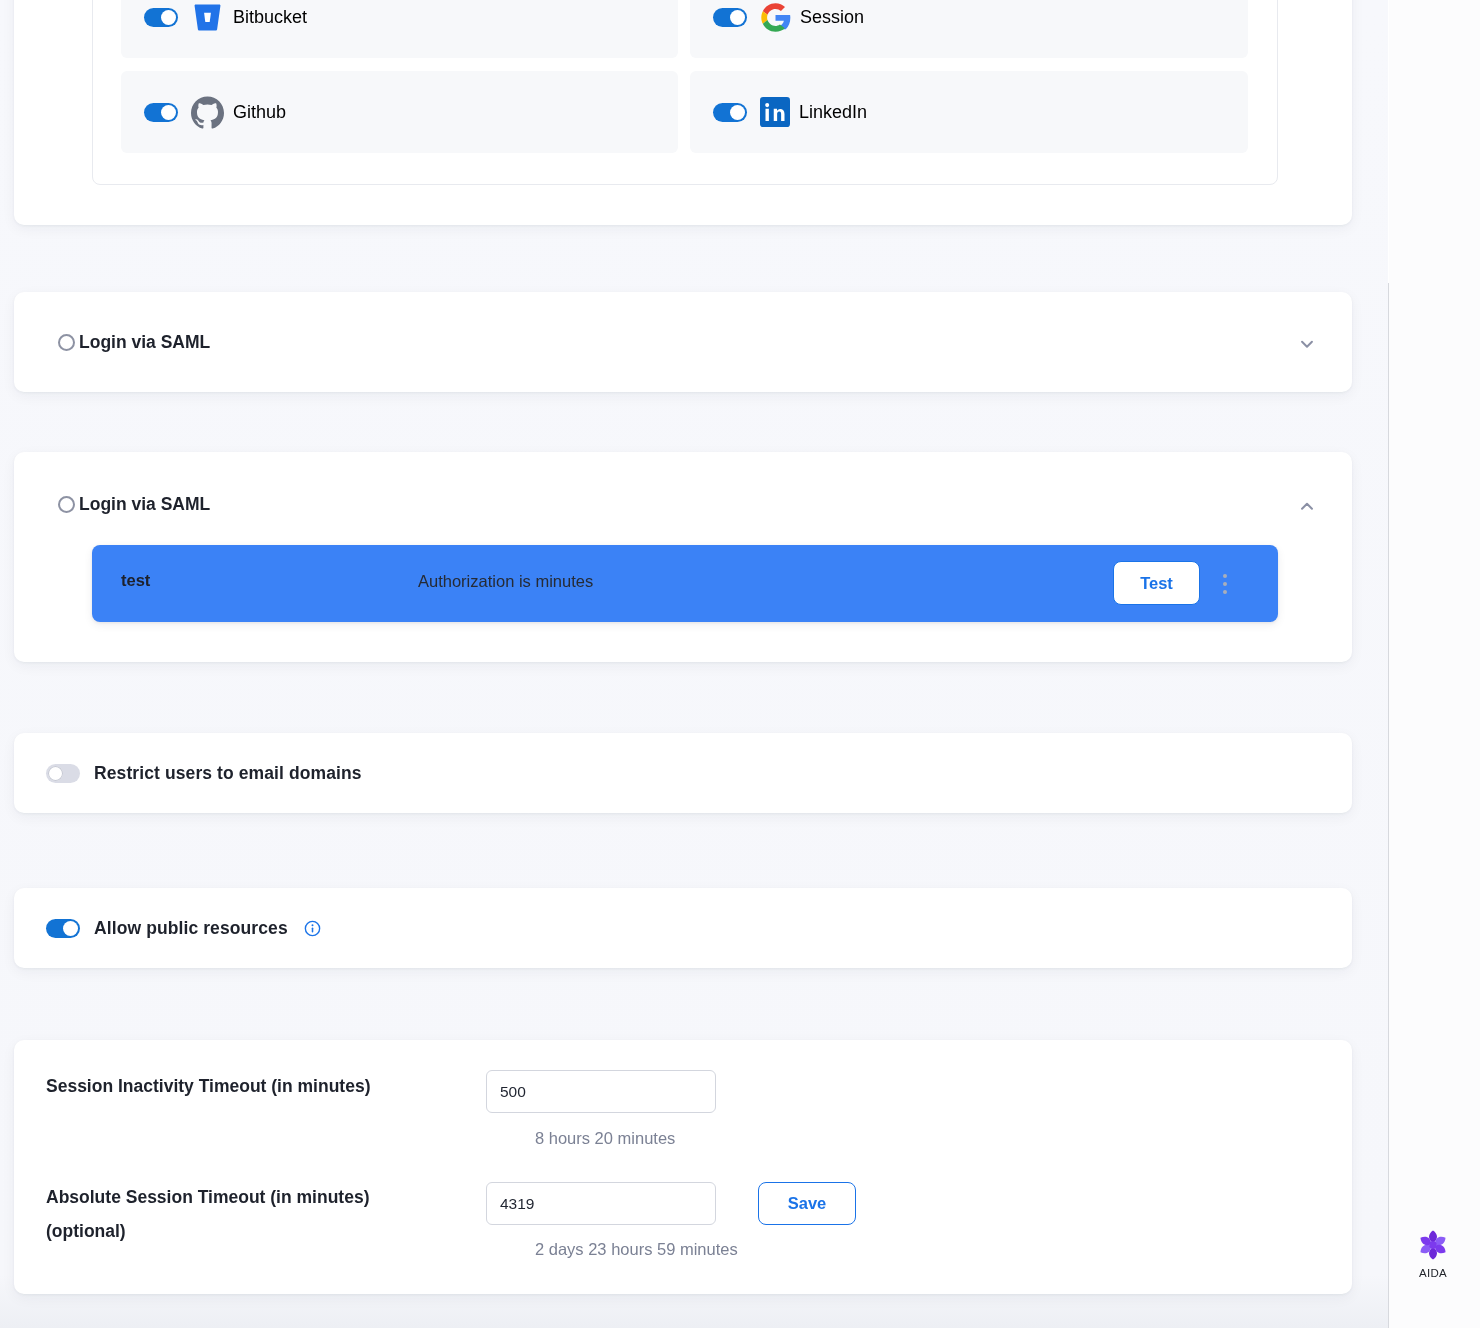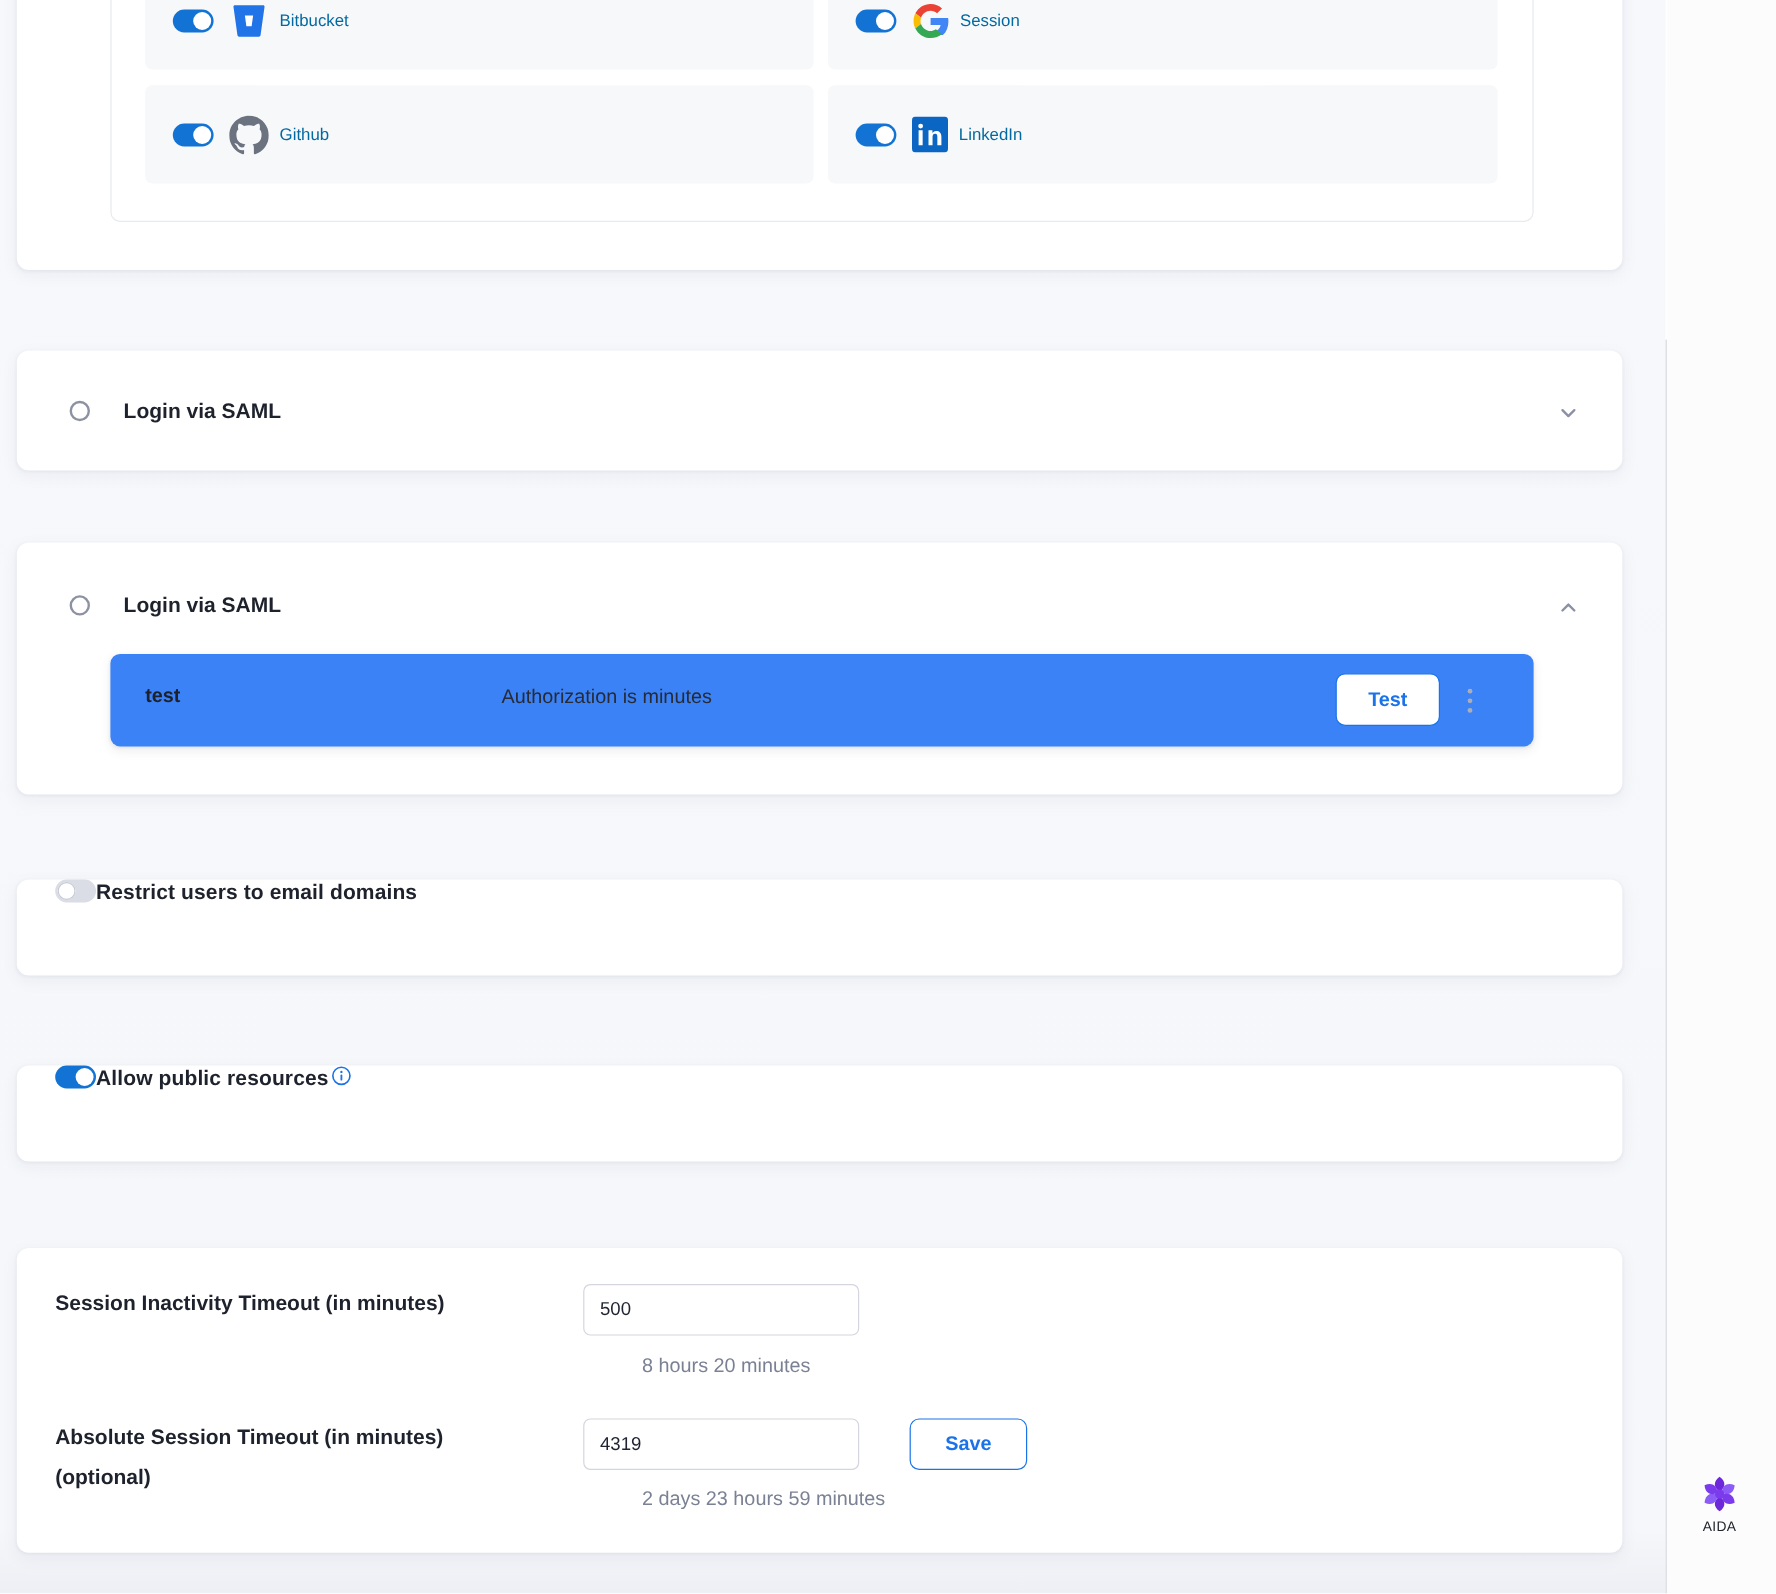--- a/index.html
+++ b/index.html
@@ -18,32 +18,32 @@
   .card-providers { top:-130px; height:355px; }
   .providers-inner { position:absolute; left:78px; bottom:40px; width:1186px; height:320px;
                      background:#fff; border:1px solid #e8eaef; border-radius:8px; }
   .provider-cell { position:absolute; height:82px; background:#f7f8fa; border-radius:6px;
                    display:flex; align-items:center; padding-left:23px; }
   .pc-1 { left:28px;  top:110px; width:557px; }
   .pc-2 { left:597px; top:110px; width:558px; }
   .pc-3 { left:28px;  top:205px; width:557px; }
   .pc-4 { left:597px; top:205px; width:558px; }
   .provider-cell .icon-wrap { margin-left:13px; display:flex; align-items:center; }
-  .provider-label { margin-left:9px; font-size:14px; color:#0369a1; }
+  .provider-label { margin-left:9px; font-size:18px; color:#000000; }
 
   
   .toggle { width:34px; height:19px; border-radius:10px; position:relative; flex:0 0 auto; cursor:pointer; }
   .toggle.on  { background:#1273d4; }
   .toggle.off { background:#dadce6; }
   .toggle .knob { position:absolute; top:2px; width:15px; height:15px; border-radius:50%; background:#fff; }
   .toggle.on .knob  { right:2px; }
   .toggle.off .knob { left:2px; box-shadow:0 0 0 1px #c6c9d4 inset; }
 
   
-  .section-head { position:absolute; left:44px; display:flex; align-items:center; gap:28px; }
+  .section-head { position:absolute; left:44px; display:flex; align-items:center; gap:4px; }
   .radio { width:17px; height:17px; border:2px solid #8d92a3; border-radius:50%; background:#fff; flex:0 0 auto; cursor:pointer; }
   .section-title { font-size:17.5px; font-weight:700; color:#1e222c; }
   .chevron { position:absolute; right:34px; cursor:pointer; display:flex; }
 
   .card-saml { top:292px; height:100px; }
   .card-saml .section-head { top:40px; }
   .card-saml .chevron { top:41px; }
 
   .card-ldap { top:452px; height:210px; }
   .card-ldap .section-head { top:42px; }
@@ -57,21 +57,21 @@
                  font-family:"Liberation Sans",sans-serif; font-size:16.5px; font-weight:700;
                  text-align:center; cursor:pointer; }
   .ldap-test-btn { position:absolute; left:1021px; top:16px; width:87px; height:44px; }
   .kebab { position:absolute; left:1124px; top:22px; width:18px; height:34px; display:flex; flex-direction:column;
            align-items:center; justify-content:center; gap:3.5px; cursor:pointer; }
   .kebab i { width:4.5px; height:4.5px; border-radius:50%; background:#a9aeba; }
 
   
   .card-restrict { top:733px; height:80px; }
   .card-public   { top:888px; height:80px; }
-  .toggle-row { position:absolute; left:32px; top:0; height:100%; display:flex; align-items:flex-start; }
+  .toggle-row { position:absolute; left:32px; top:0; height:100%; display:flex; align-items:center; gap:14px; }
   .toggle-row .section-title { letter-spacing:.1px; }
   .info-icon { display:flex; margin-left:2px; cursor:pointer; }
 
   
   .card-session { top:1040px; height:254px; }
   .field-label { position:absolute; left:32px; font-size:17.5px; font-weight:700; color:#1e222c; }
   .lbl-inactivity { top:36px; }
   .lbl-absolute   { top:147px; }
   .lbl-optional   { top:181px; }
   .text-input { position:absolute; width:230px; height:43px; border:1.4px solid #d3d6de; border-radius:6px;

